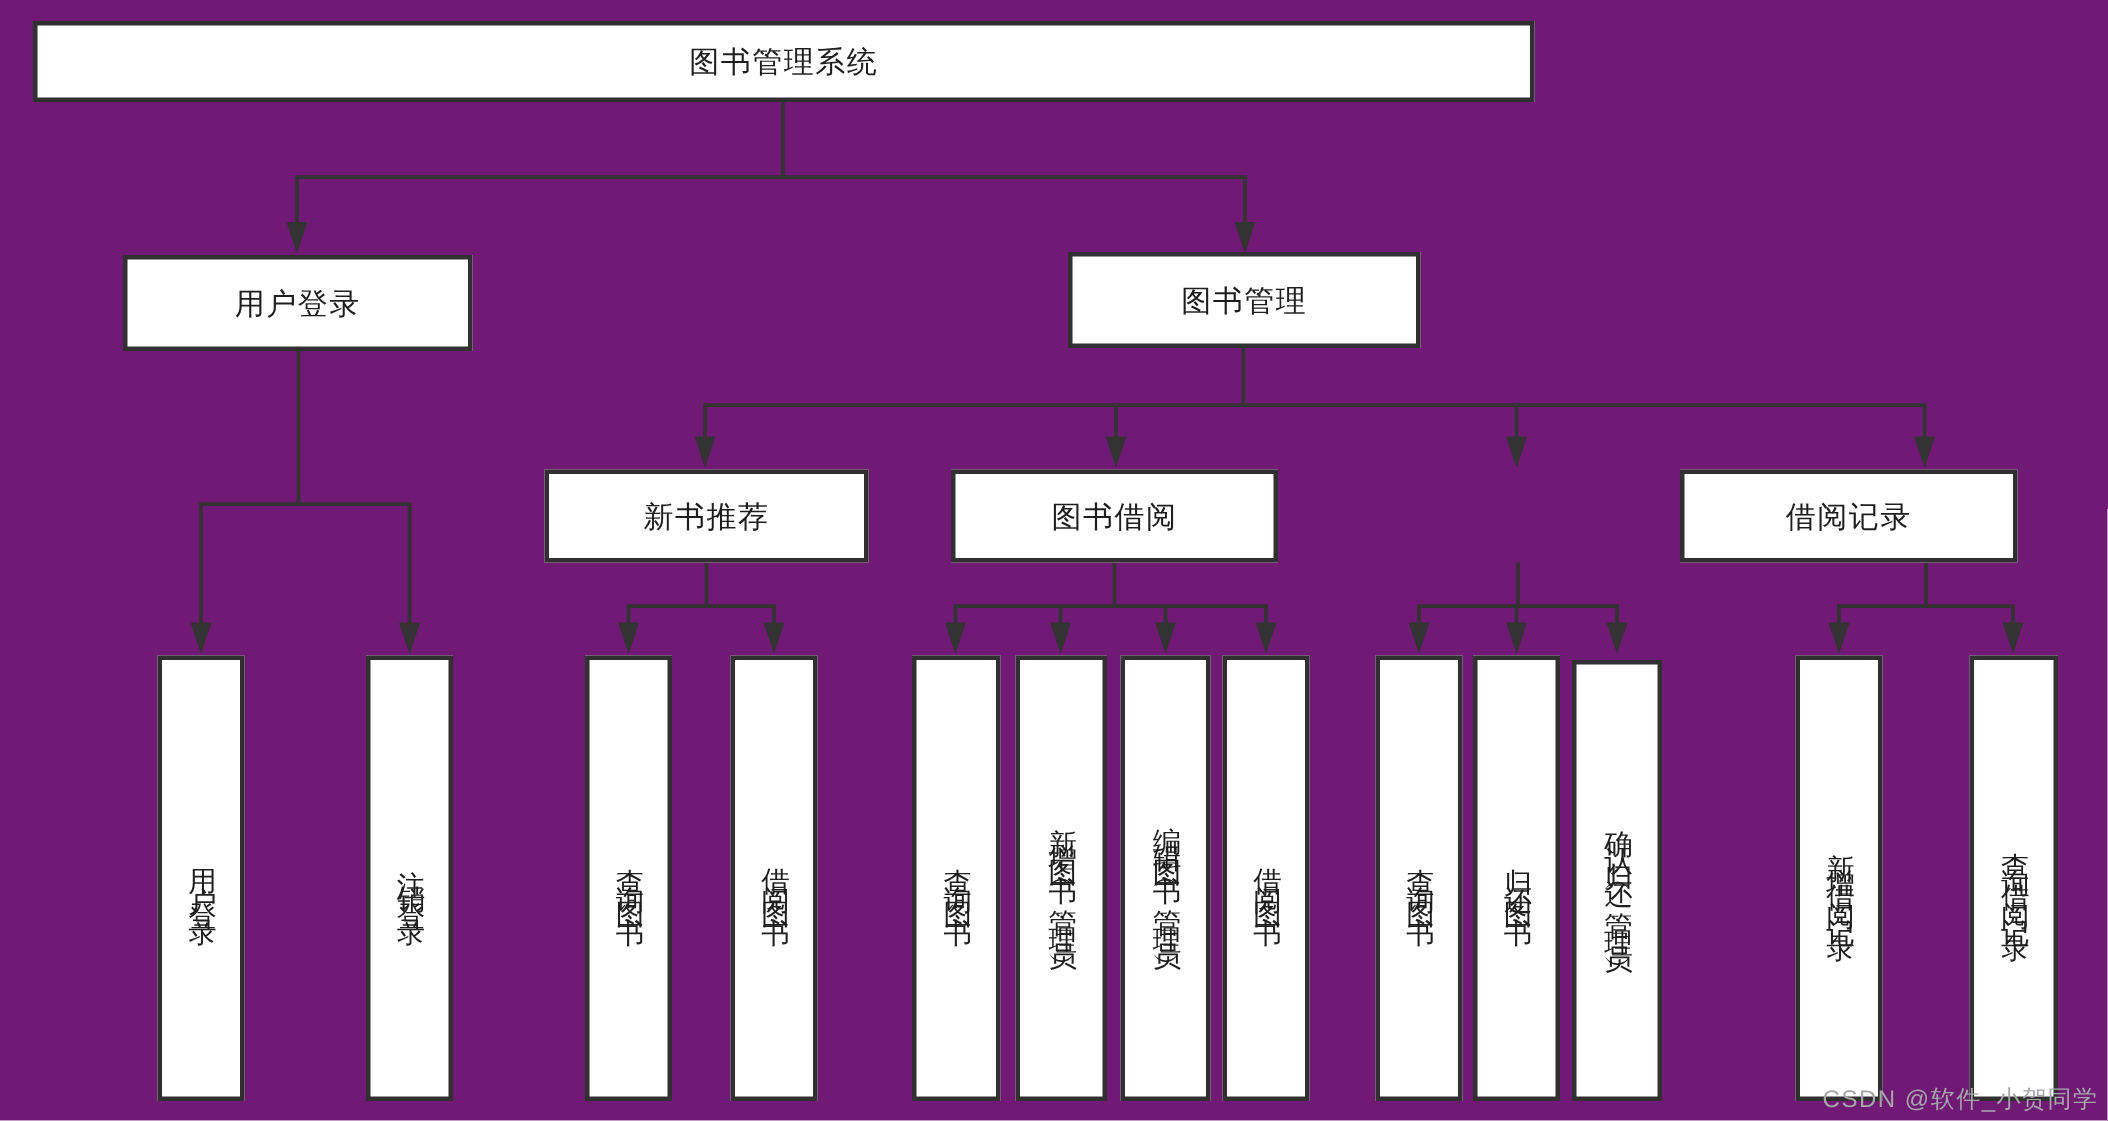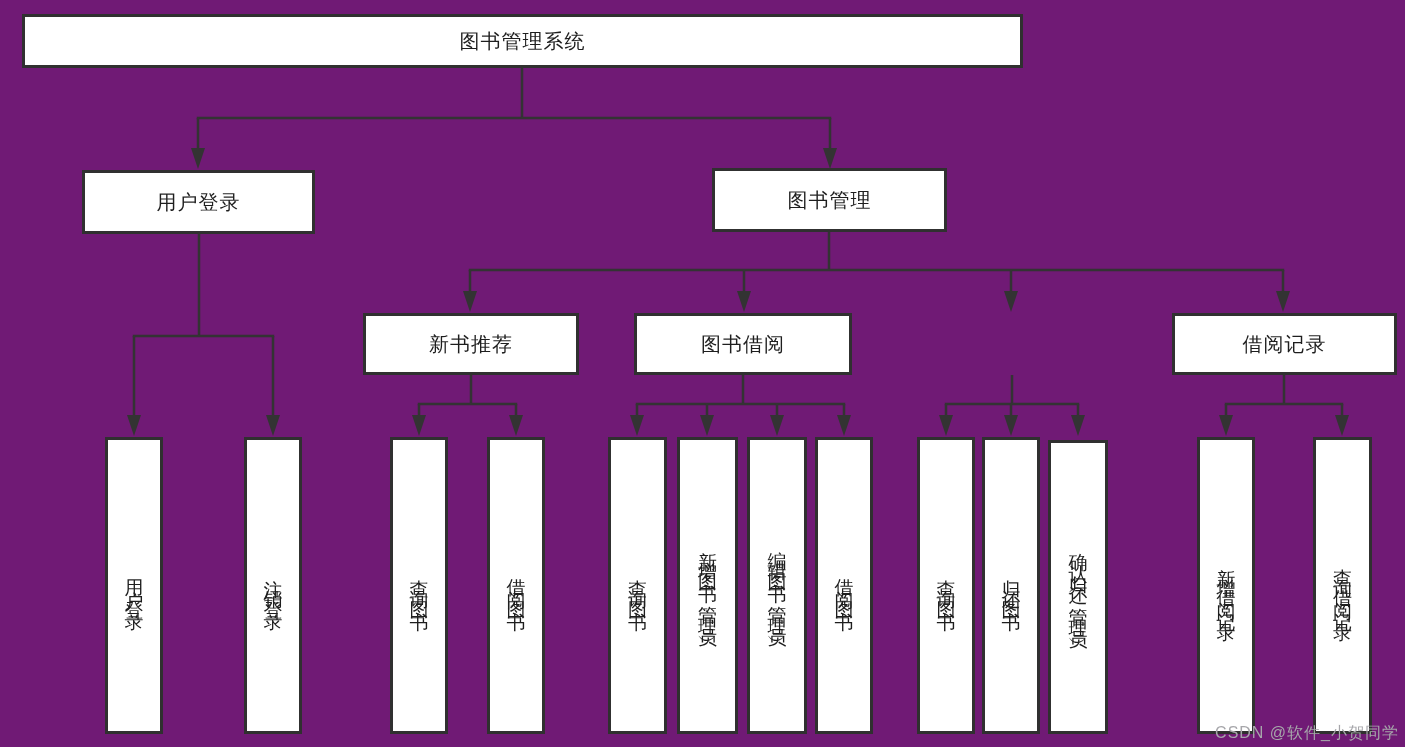--- a/index.html
+++ b/index.html
@@ -113,21 +113,21 @@
     </g>
   </svg>
 
   <div class="box" style="left:22px;top:14px;width:1001px;height:54px">图书管理系统</div>
 
   <div class="box" style="left:82px;top:170px;width:233px;height:64px">用户登录</div>
   <div class="box" style="left:712px;top:168px;width:235px;height:64px">图书管理</div>
 
   <div class="box" style="left:363px;top:313px;width:216px;height:62px">新书推荐</div>
   <div class="box" style="left:634px;top:313px;width:218px;height:62px">图书借阅</div>
-  <div class="box" style="left:1172px;top:313px;width:225px;height:62px">借阅记录</div>
+  <div class="box" style="left:1120px;top:313px;width:225px;height:62px">借阅记录</div>
 
   <div class="box v" style="left:105px;top:437px;width:58px;height:297px">用户登录</div>
   <div class="box v" style="left:244px;top:437px;width:58px;height:297px">注销登录</div>
 
   <div class="box v" style="left:390px;top:437px;width:58px;height:297px">查询图书</div>
   <div class="box v" style="left:487px;top:437px;width:58px;height:297px">借阅图书</div>
 
   <div class="box v" style="left:608px;top:437px;width:59px;height:297px">查询图书</div>
   <div class="box v" style="left:677px;top:437px;width:61px;height:297px">新增图书（管理员）</div>
   <div class="box v" style="left:747px;top:437px;width:60px;height:297px">编辑图书（管理员）</div>

